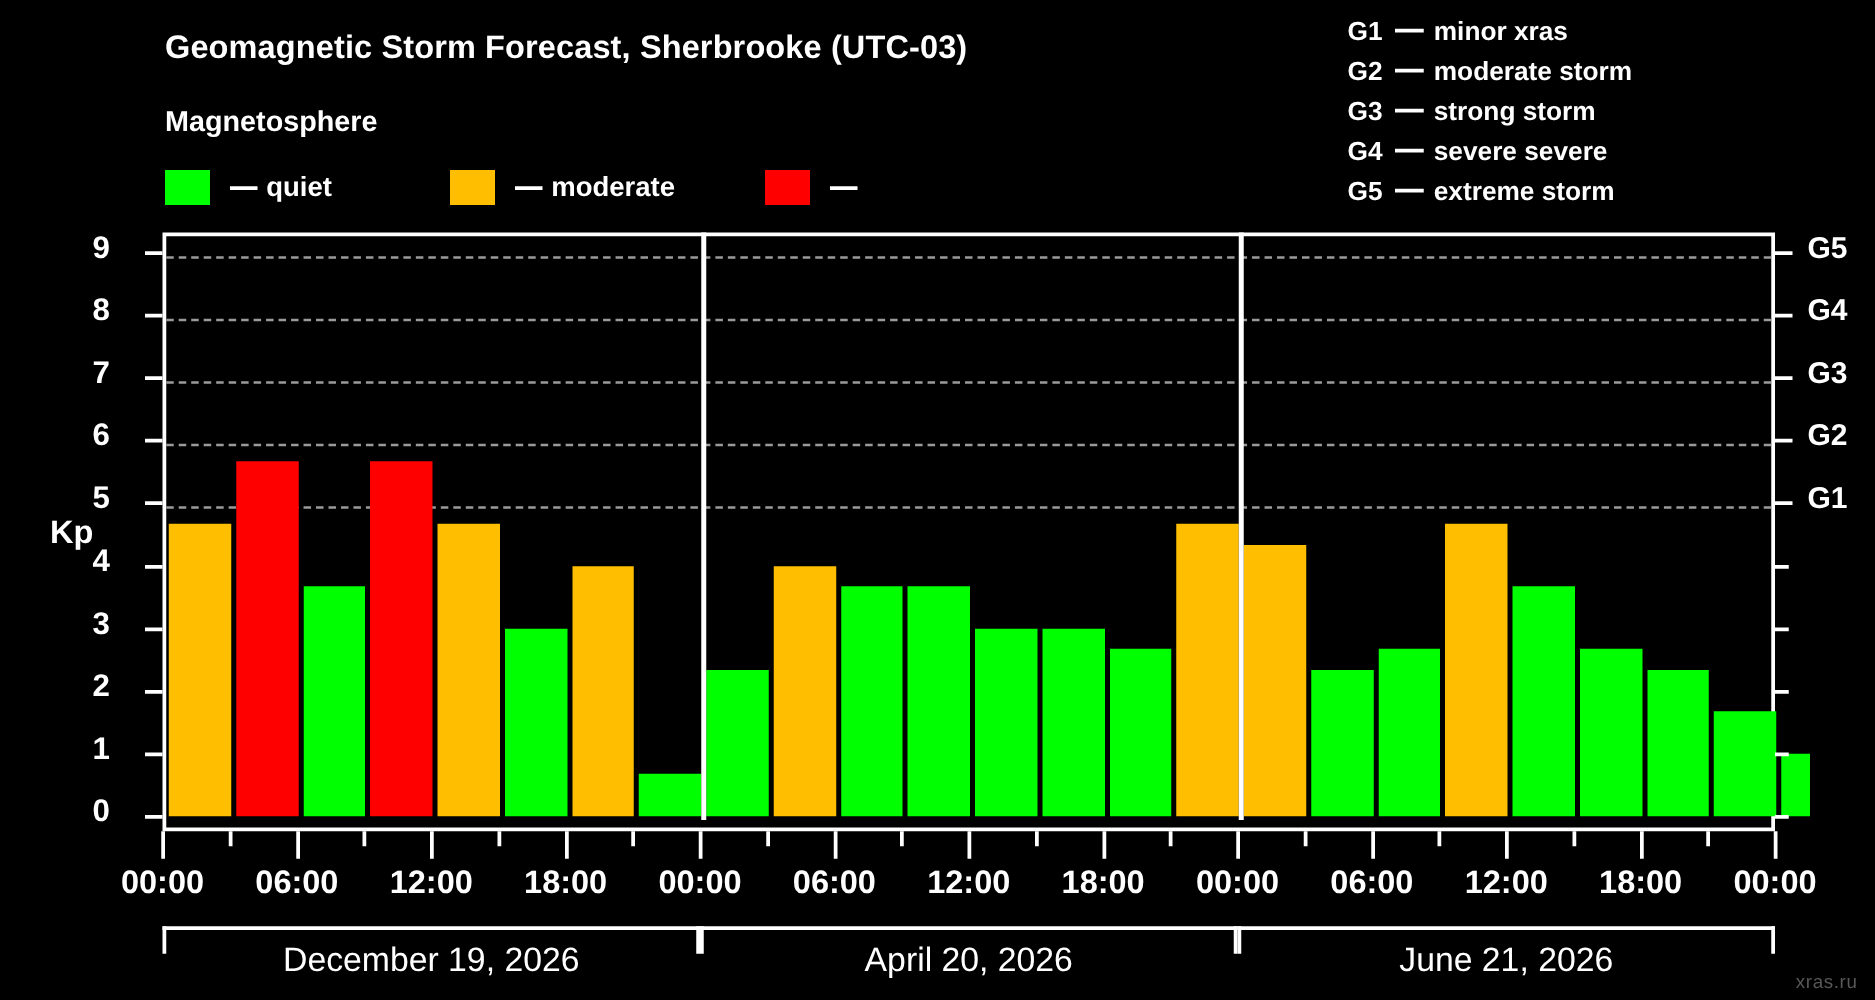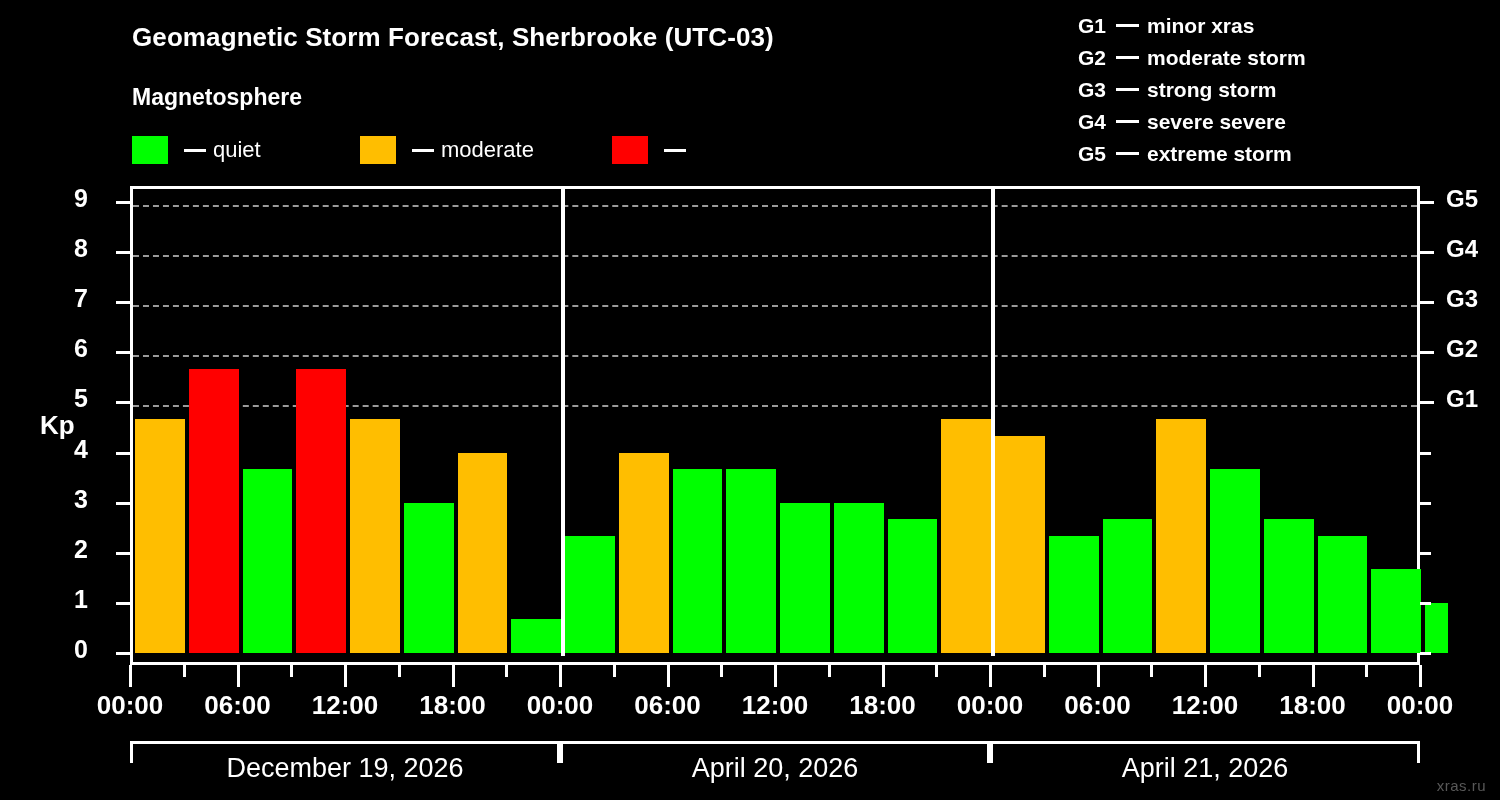--- a/index.html
+++ b/index.html
@@ -15,21 +15,21 @@
     font-size:26px;font-weight:bold;letter-spacing:.1px;white-space:nowrap;
   }
   #magnetosphere-label{
     position:absolute;left:132px;top:84px;
     font-size:23px;font-weight:bold;white-space:nowrap;
   }
   #color-legend{position:absolute;left:132px;top:134px;height:32px;}
   .legend-entry{position:absolute;top:0;display:flex;align-items:center;height:32px;white-space:nowrap;}
   .legend-swatch{width:36px;height:28px;display:block;}
   .legend-dash{display:inline-block;width:22px;height:3px;background:#fff;margin:0 7px 0 16px;}
-  .legend-text{font-size:22px;font-weight:normal;}
+  .legend-text{font-size:22px;font-weight:bold;}
 
   #gscale-legend{position:absolute;left:1078px;top:14px;}
   .g-row{display:flex;align-items:baseline;height:32px;white-space:nowrap;}
   .g-code{font-size:21px;font-weight:bold;width:36px;display:inline-block;}
   .g-dash{display:inline-block;width:23px;height:3px;background:#fff;margin:0 8px 0 2px;position:relative;top:-6px;}
   .g-desc{font-size:21px;font-weight:bold;}
 
   
   #plot-area{
     position:absolute;left:130px;top:186px;width:1290px;height:479px;
@@ -240,18 +240,18 @@
       <div class="day-bracket-cap" style="left: 130px;"></div>
       <div class="day-bracket-cap" style="left: 557px;"></div>
       <div class="day-label" style="left: 345px;">December 19, 2026</div>
       <div class="day-bracket" style="left: 560px; width: 430px;"></div>
       <div class="day-bracket-cap" style="left: 560px;"></div>
       <div class="day-bracket-cap" style="left: 987px;"></div>
       <div class="day-label" style="left: 775px;">April 20, 2026</div>
       <div class="day-bracket" style="left: 990px; width: 430px;"></div>
       <div class="day-bracket-cap" style="left: 990px;"></div>
       <div class="day-bracket-cap" style="left: 1417px;"></div>
-      <div class="day-label" style="left: 1205px;">April 21, 2026</div>
+      <div class="day-label" style="left: 1205px;">June 21, 2026</div>
     </div>
 
   <div id="watermark">xras.ru</div>
 
 </div>
 
 </body></html>

